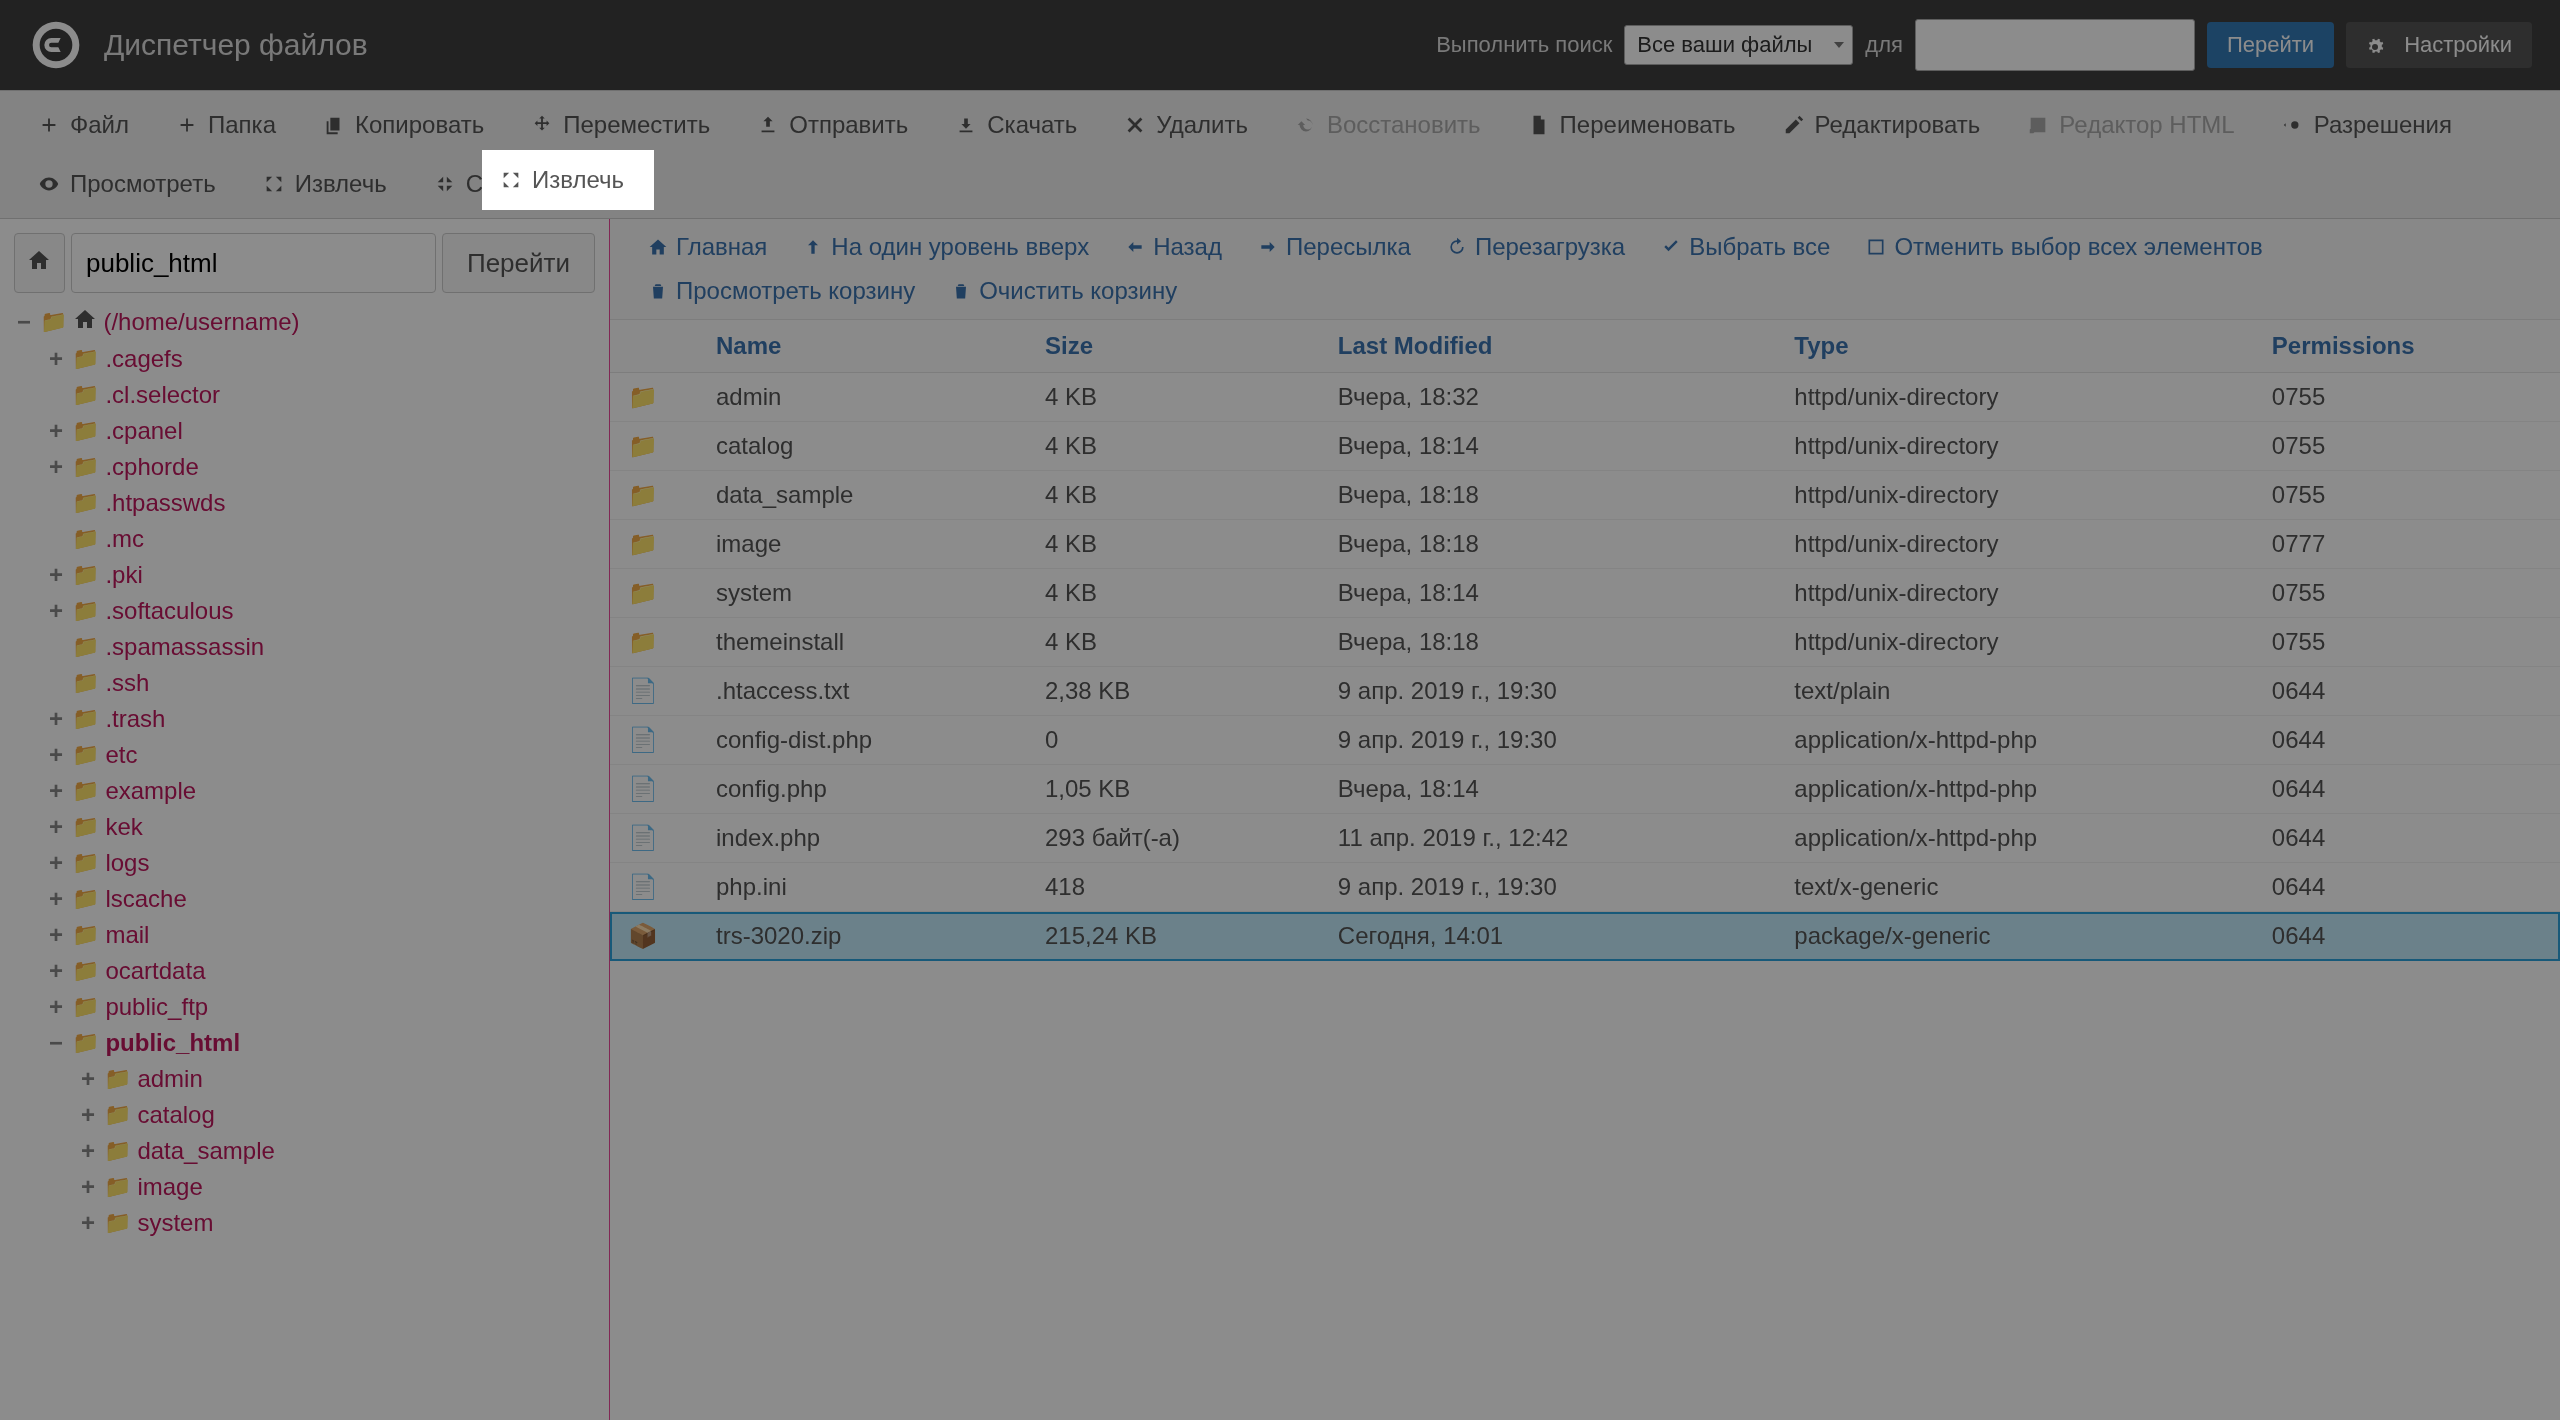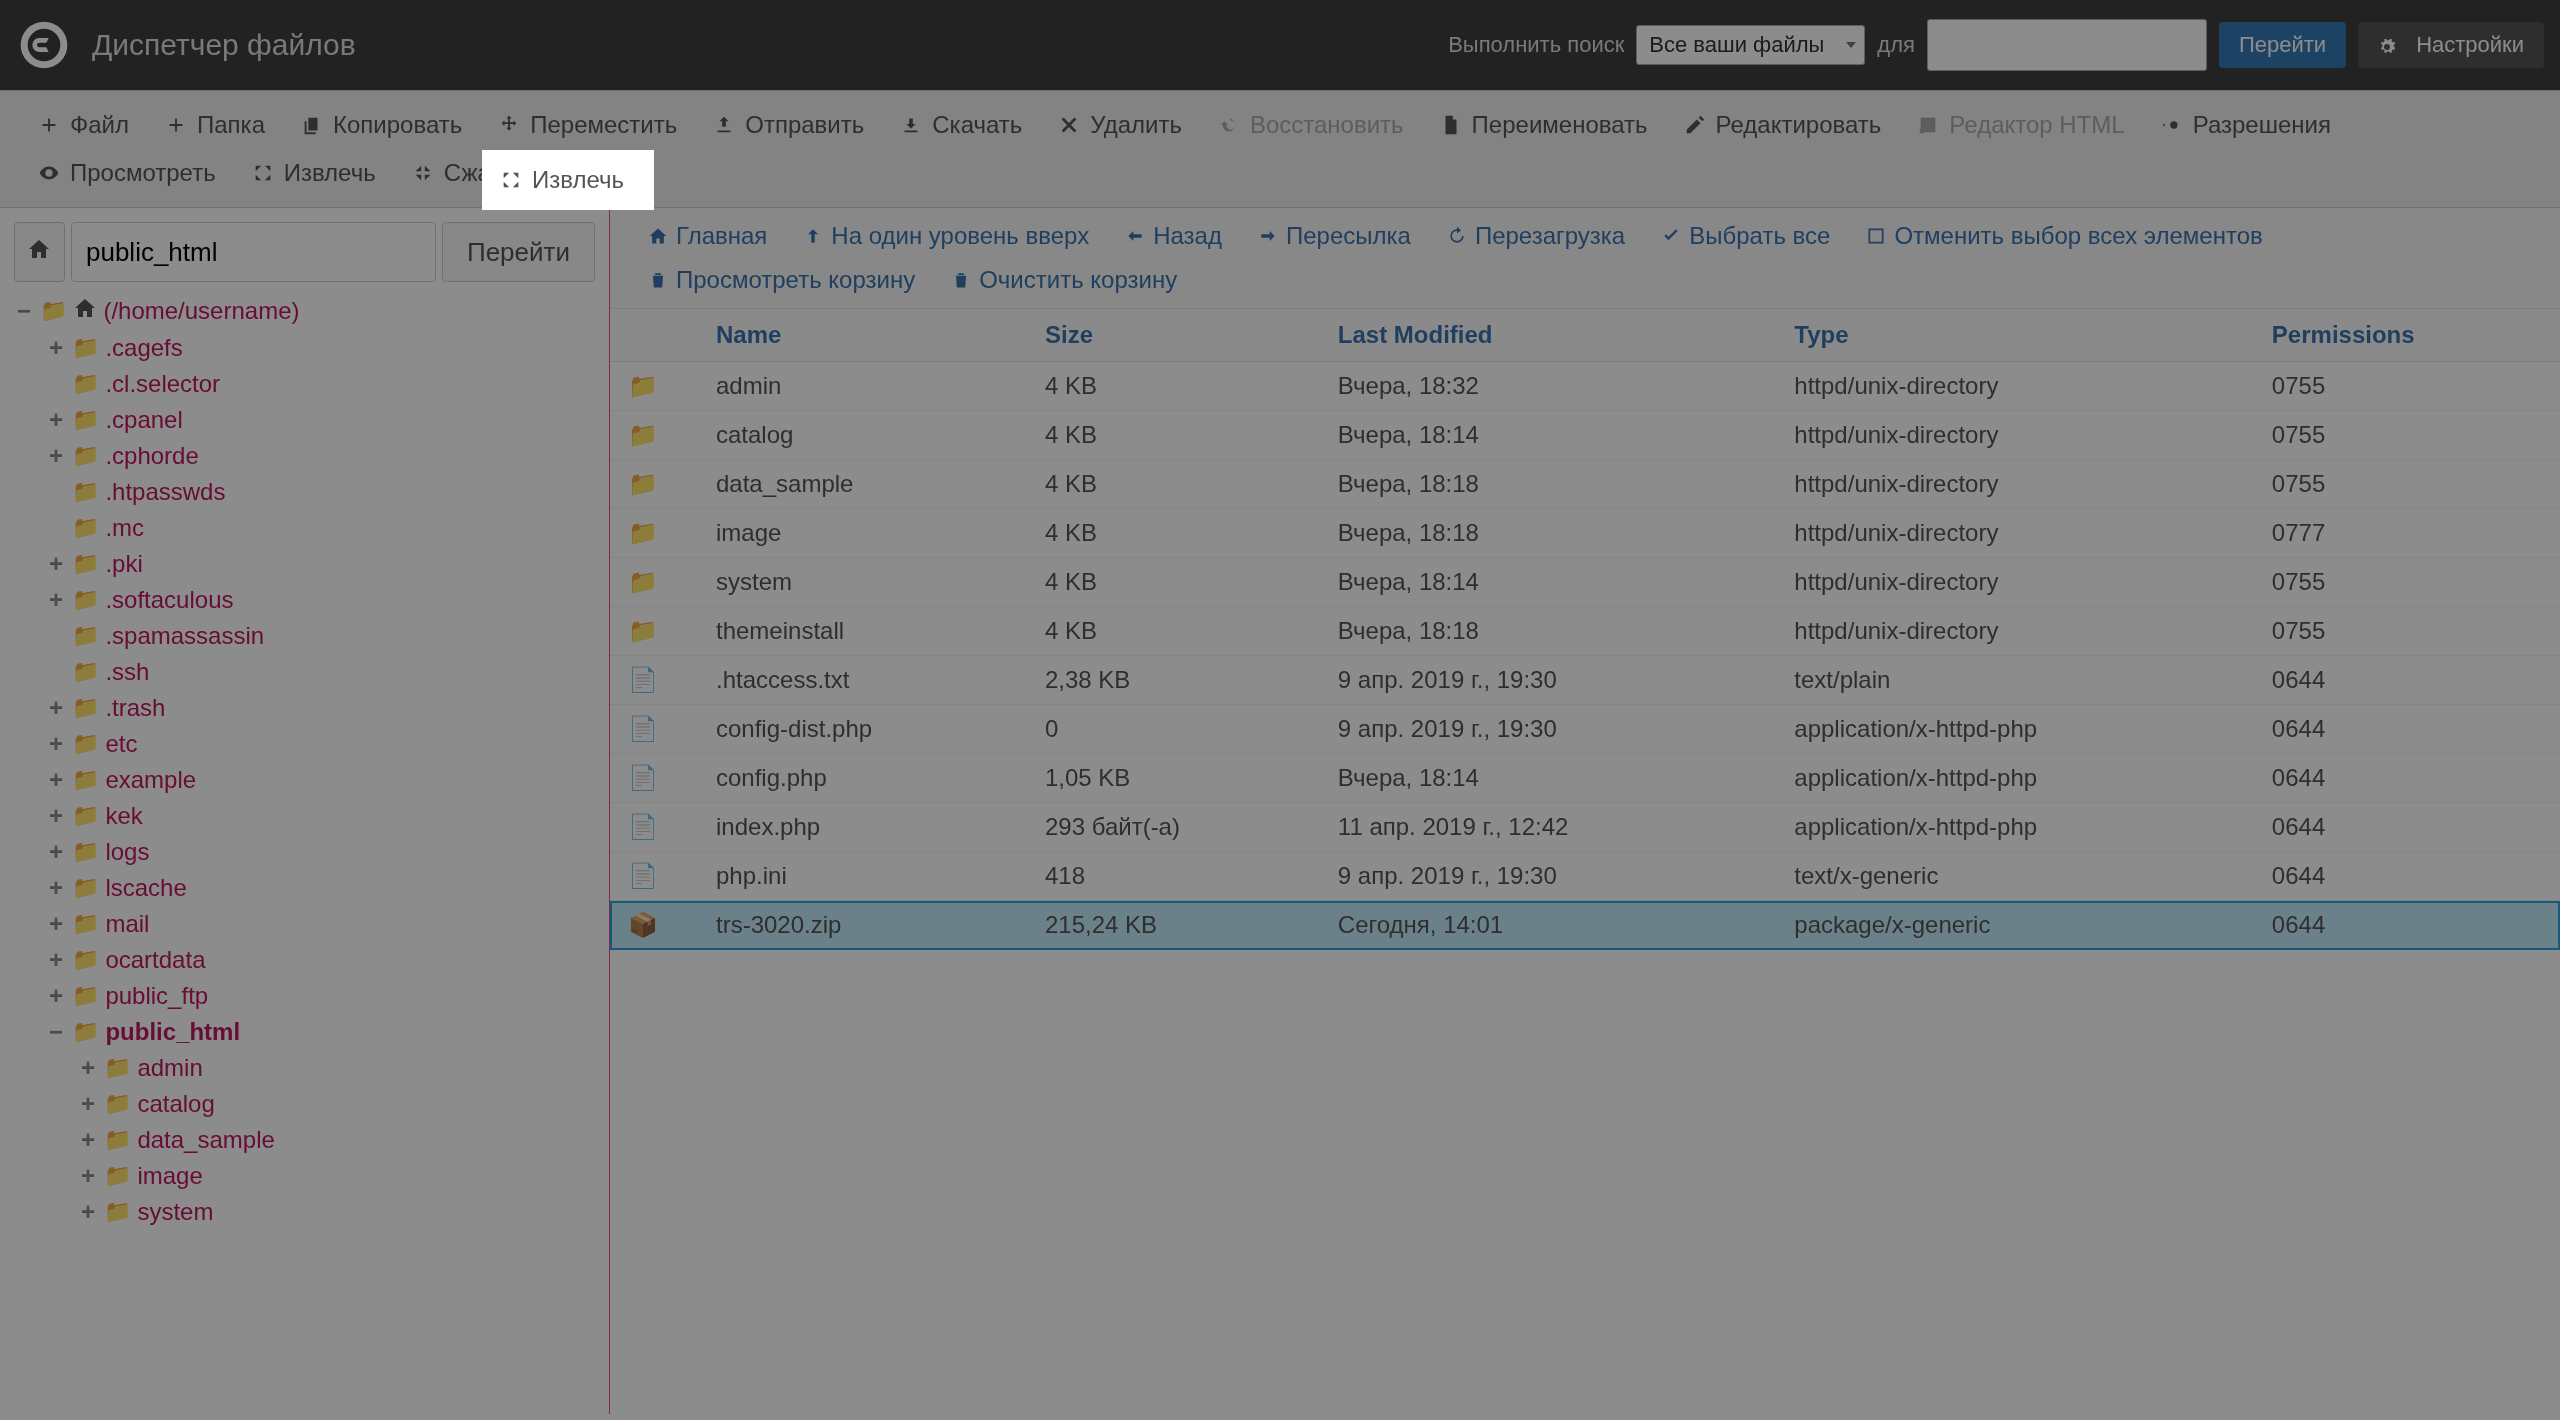--- a/index.html
+++ b/index.html
@@ -1,32 +1,32 @@
 <!DOCTYPE html>
 <html><head>
 <meta charset="utf-8">
 <style>
 *{box-sizing:border-box;margin:0;padding:0;font-family:Arial,Helvetica,sans-serif}
 body{background:#fff;overflow:hidden}
 .overlay{position:fixed;inset:0;background:rgba(0,0,0,0.45);z-index:100;pointer-events:none}
 .cutout{position:absolute;background:#fff;z-index:101;display:flex;align-items:center;padding:0 18px;gap:10px;font-size:24px;color:#555}
-.topbar{background:#3f3f3f;height:90px;display:flex;align-items:center;padding:0 16px;color:#ddd;gap:20px}
+.topbar{background:#3f3f3f;height:90px;display:flex;align-items:center;padding:0 28px;color:#ddd;gap:20px}
 .logo-icon{width:56px;height:56px;display:flex;align-items:center;justify-content:center}
 .logo-icon svg{width:56px;height:56px;fill:#fff}
 .title{font-size:30px;color:#ddd}
 .top-right{margin-left:auto;display:flex;align-items:center;gap:12px;font-size:22px;color:#ddd}
 .search-label{font-size:22px}
 .select{background:#fff;color:#333;border:1px solid #aaa;padding:6px 40px 6px 12px;font-size:22px;border-radius:3px;position:relative}
 .select::after{content:"";position:absolute;right:8px;top:50%;width:0;height:0;border-left:5px solid transparent;border-right:5px solid transparent;border-top:6px solid #777;transform:translateY(-50%)}
 .search-input{width:280px;height:52px;background:#fff;border:1px solid #aaa;border-radius:3px;padding:0 10px;font-size:22px}
 .btn-go{background:#337ab7;color:#fff;border:none;padding:10px 20px;font-size:22px;border-radius:4px}
 .btn-settings{background:#555;color:#fff;border:none;padding:10px 20px;font-size:22px;border-radius:4px;display:flex;align-items:center;gap:20px}
 .gear{display:inline-block;width:18px;height:18px}
 .gear svg{width:18px;height:18px;fill:#fff}
-.toolbar{background:#eee;border-top:1px solid #ccc;border-bottom:1px solid #ccc;padding:10px 20px;display:flex;flex-wrap:wrap;gap:0;font-size:24px;color:#555}
+.toolbar{background:#eee;border-top:1px solid #ccc;border-bottom:1px solid #ccc;padding:10px 20px;display:flex;flex-wrap:wrap;gap:11px;font-size:24px;color:#555}
 .tb-item{display:flex;align-items:center;gap:10px;padding:10px 18px;color:#555;cursor:pointer}
 .tb-item.disabled{color:#aaa}
 .tb-item .ic{width:22px;height:22px;display:flex;align-items:center;justify-content:center}
 .tb-item .ic svg{width:22px;height:22px;fill:currentColor}
 .main{display:flex;height:calc(100vh - 90px - 124px)}
 .side{width:610px;border-right:1px solid #ec4899;padding:14px;overflow:auto}
 .path-row{display:flex;gap:6px;margin-bottom:10px}
 .home-btn{width:72px;height:60px;background:#f7f7f7;border:1px solid #ccc;border-radius:4px;display:flex;align-items:center;justify-content:center;font-size:26px;color:#555}
 .path-input{flex:1;height:60px;border:1px solid #ccc;border-radius:4px;padding:0 14px;font-size:26px}
 .path-go{height:60px;padding:0 24px;background:#f7f7f7;border:1px solid #ccc;border-radius:4px;font-size:26px;color:#555}

